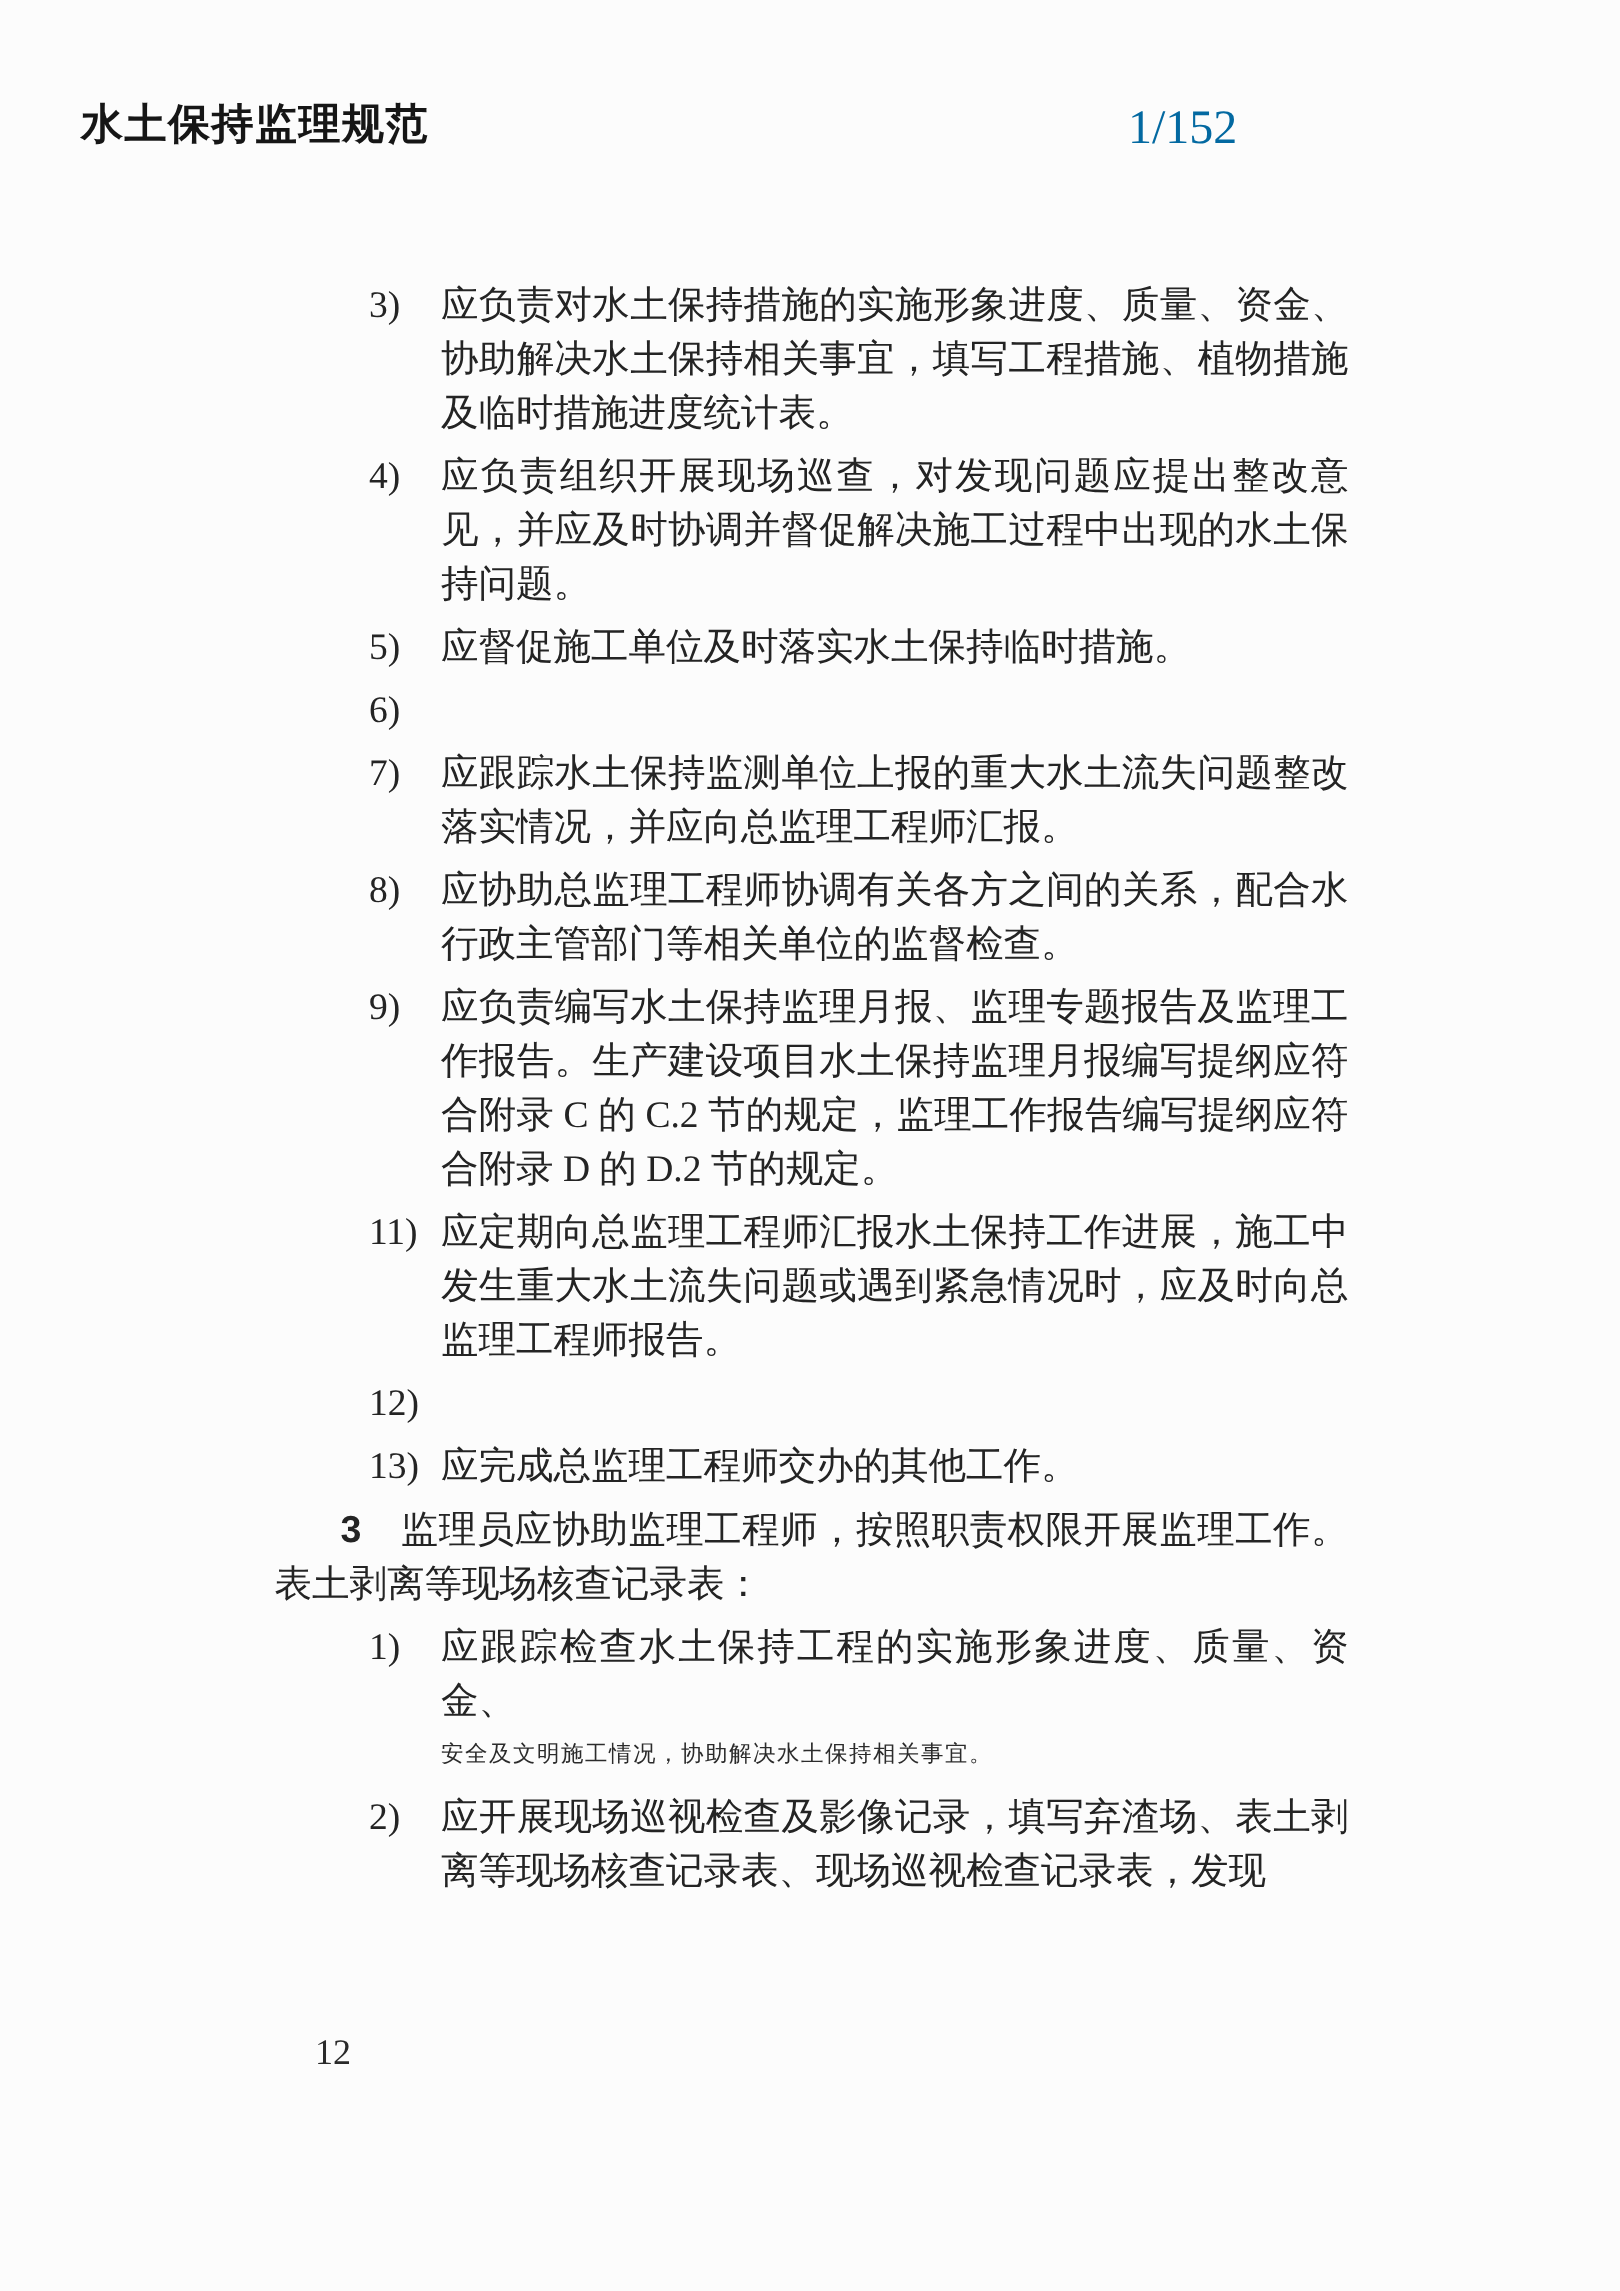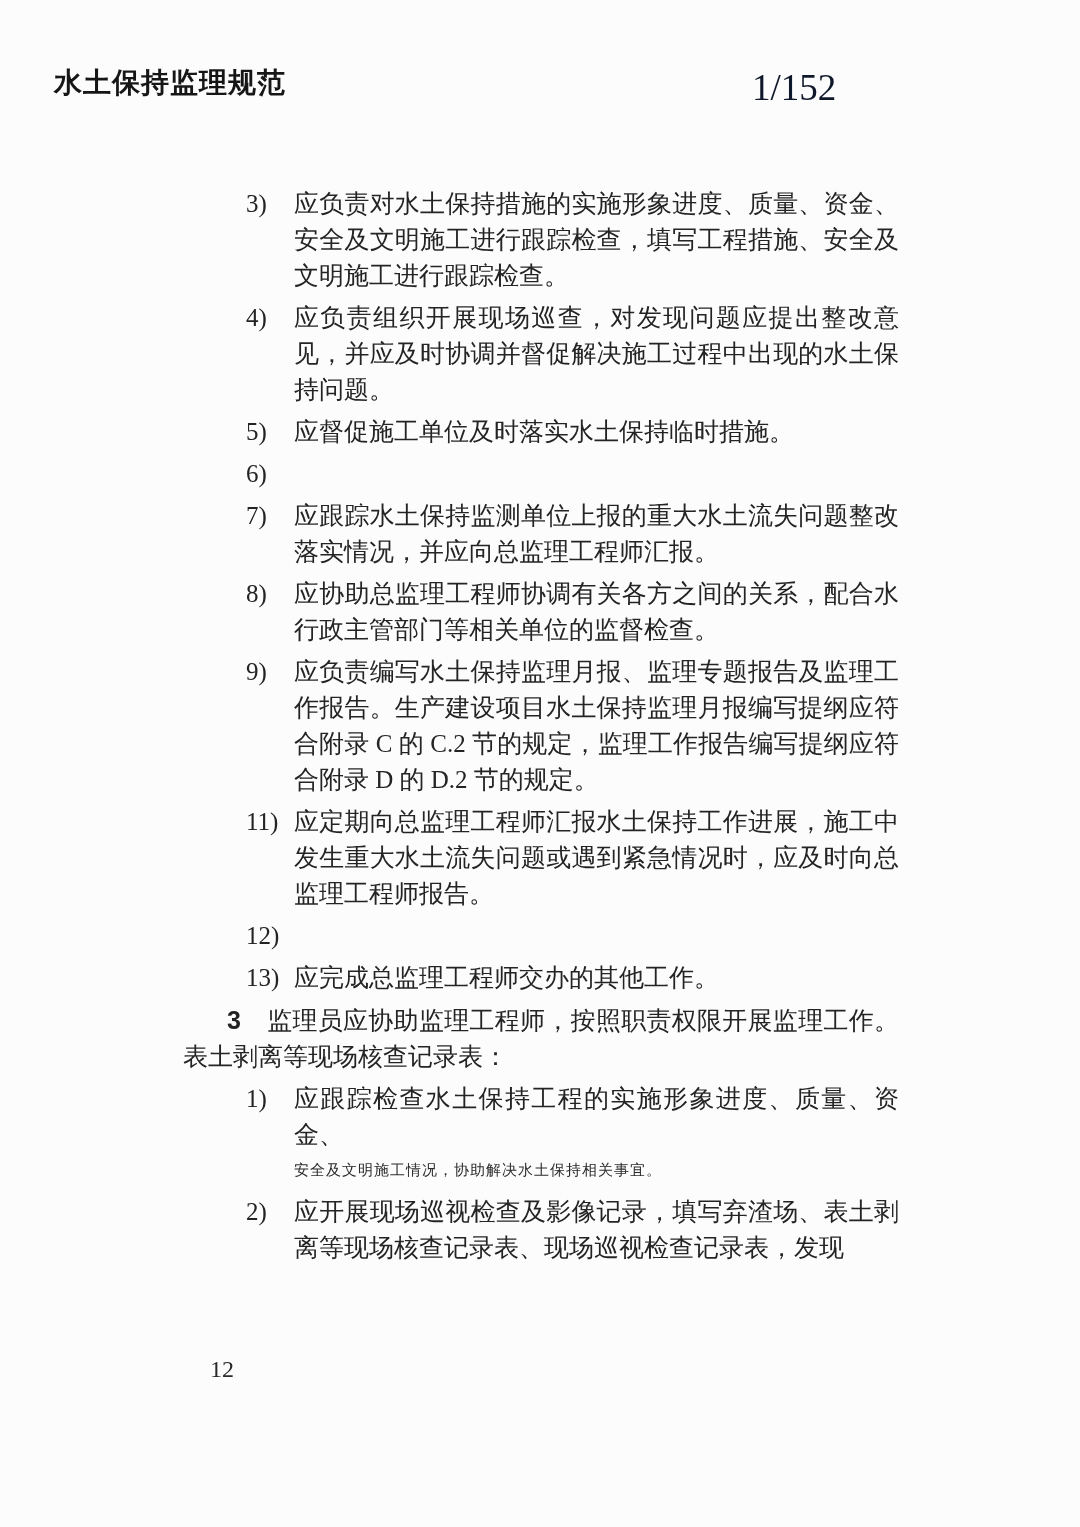--- a/index.html
+++ b/index.html
@@ -21,22 +21,22 @@
     font-weight: 700;
     font-size: 28px;
     letter-spacing: 1px;
     color: #161616;
     white-space: nowrap;
   }
   .page-indicator {
     position: absolute;
     left: 752px;
     top: 66px;
-    font-size: 37px;
-    color: #0f172a;
+    font-size: 32px;
+    color: #0369a1;
     white-space: nowrap;
   }
   .body {
     position: absolute;
     left: 183px;
     top: 186px;
     width: 716px;
     font-size: 25px;
     line-height: 36px;
     text-align: justify;
@@ -76,21 +76,21 @@
 
 <div class="page">
 
   <span class="doc-title">水土保持监理规范</span>
   <span class="page-indicator">1/152</span>
 
   <main class="body">
 
     <div class="item">
       <span class="num">3)</span>
-      <span class="txt">应负责对水土保持措施的实施形象进度、质量、资金、安全及文明施工进行跟踪检查，填写工程措施、安全及文明施工进行跟踪检查。</span>
+      <span class="txt">应负责对水土保持措施的实施形象进度、质量、资金、协助解决水土保持相关事宜，填写工程措施、植物措施及临时措施进度统计表。</span>
     </div>
 
     <div class="item">
       <span class="num">4)</span>
       <span class="txt">应负责组织开展现场巡查，对发现问题应提出整改意见，并应及时协调并督促解决施工过程中出现的水土保持问题。</span>
     </div>
 
     <div class="item">
       <span class="num">5)</span>
       <span class="txt">应督促施工单位及时落实水土保持临时措施。</span>

